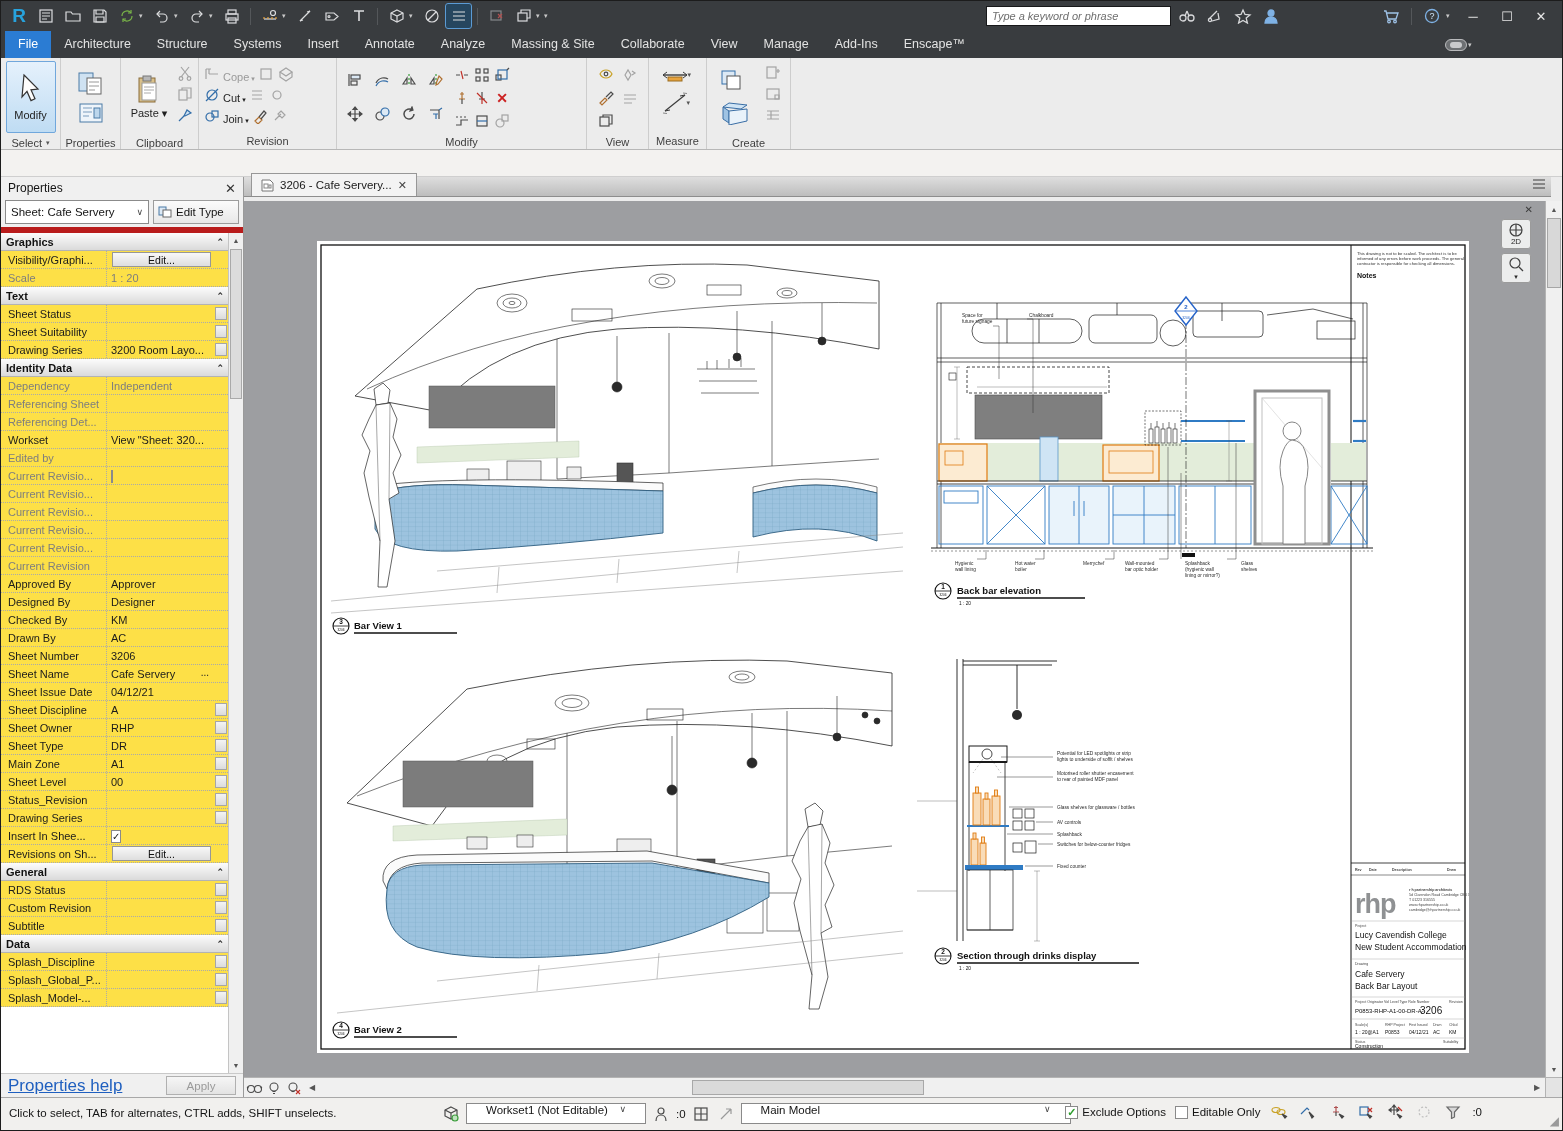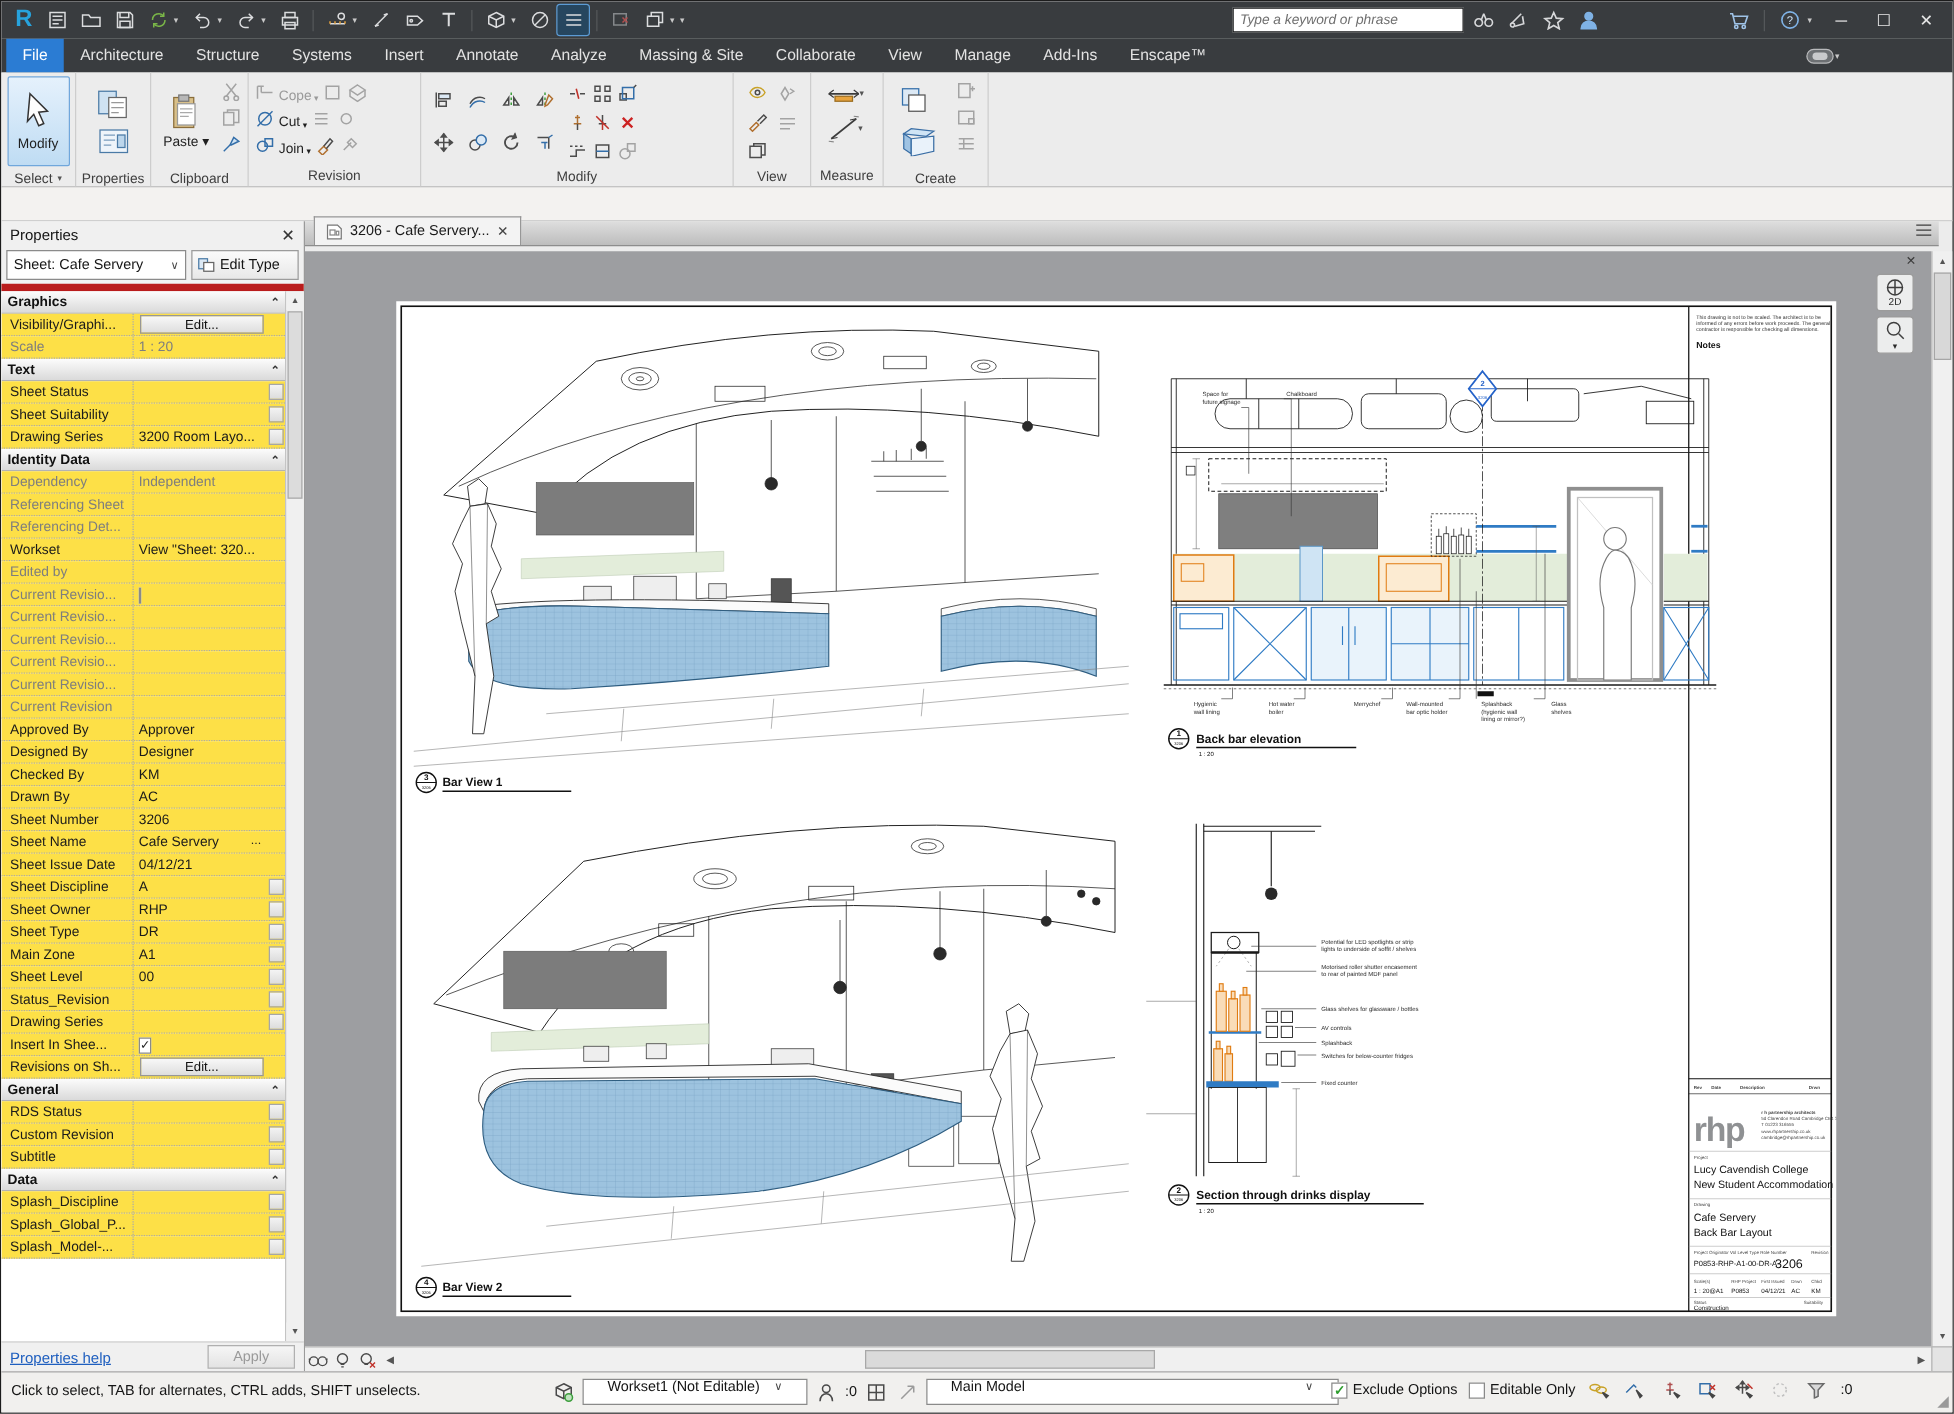--- a/index.html
+++ b/index.html
@@ -79,21 +79,21 @@
   .pgrow.dim .pgl,.pgrow.dim .pgv{color:#7e7e7e}
   .pgbtn{position:absolute;left:111px;right:17px;top:1px;height:15px;font-size:10.5px;background:linear-gradient(#f8f8f8,#dedede);border:1px solid #979797;color:#111}
   .pgchk{width:12px;height:12px;border:1px solid #8a8a8a;background:#fff;font-size:10px;line-height:10px;text-align:center;margin-top:0.5px;color:#222}
   .pgside{position:absolute;right:1px;top:2px;width:12px;height:13px;background:linear-gradient(#f4f4f4,#dcdcdc);border:1px solid #a6a6a6}
   .pgdots{position:absolute;right:19px;top:2px;font-size:10px;color:#222}
   .pgscroll{position:absolute;right:0;top:0;width:15px;bottom:0;background:#f0f0f0;border-left:1px solid #c4c4c4}
   .sbbtn{height:15px;display:flex;align-items:center;justify-content:center;font-size:7px;color:#555;background:#f0f0f0}
   .sbbtn.bot{position:absolute;bottom:0;left:0;right:0}
   .sbthumb{position:absolute;left:1px;right:1px;top:16px;height:150px;background:#dcdcdc;border:1px solid #a9a9a9}
   .ppfoot{height:24px;display:flex;align-items:center;padding:0 7px;border-top:1px solid #c9c9c9;background:#f0f0f0}
-  .pplink{color:#1f5fbf;text-decoration:underline;font-size:12px}
+  .pplink{color:#1f5fbf;text-decoration:underline;font-size:17px}
   .applybtn{margin-left:auto;width:70px;height:19px;border:1px solid #b0b0b0;background:linear-gradient(#f6f6f6,#e3e3e3);color:#9a9a9a;font-size:11.5px;display:flex;align-items:center;justify-content:center}
 
   
   .docarea{position:absolute;left:243px;top:176px;right:0;bottom:33px}
   .doctabs{position:absolute;left:0;top:0;right:11px;height:20px;background:linear-gradient(#dedede,#bdbdbd);border-bottom:1px solid #8d8d8d;display:flex;align-items:flex-end;padding-left:7px}
   .doctab{height:23px;background:#f3f3f3;border:1px solid #979797;border-bottom:none;display:flex;align-items:center;gap:6px;padding:0 9px;font-size:11.5px;color:#1a1a1a}
   .doctab .x{color:#444;font-size:11px}
   .tablist{margin-left:auto;margin-right:4px;color:#3c3c3c;display:flex;align-items:center;height:24px}
   .canvas{position:absolute;left:0;top:24px;right:17px;bottom:20px;background:#9d9ea1;overflow:hidden}
   .sheet{position:absolute;left:73px;top:40px;width:1152px;height:812px;background:#fff}

